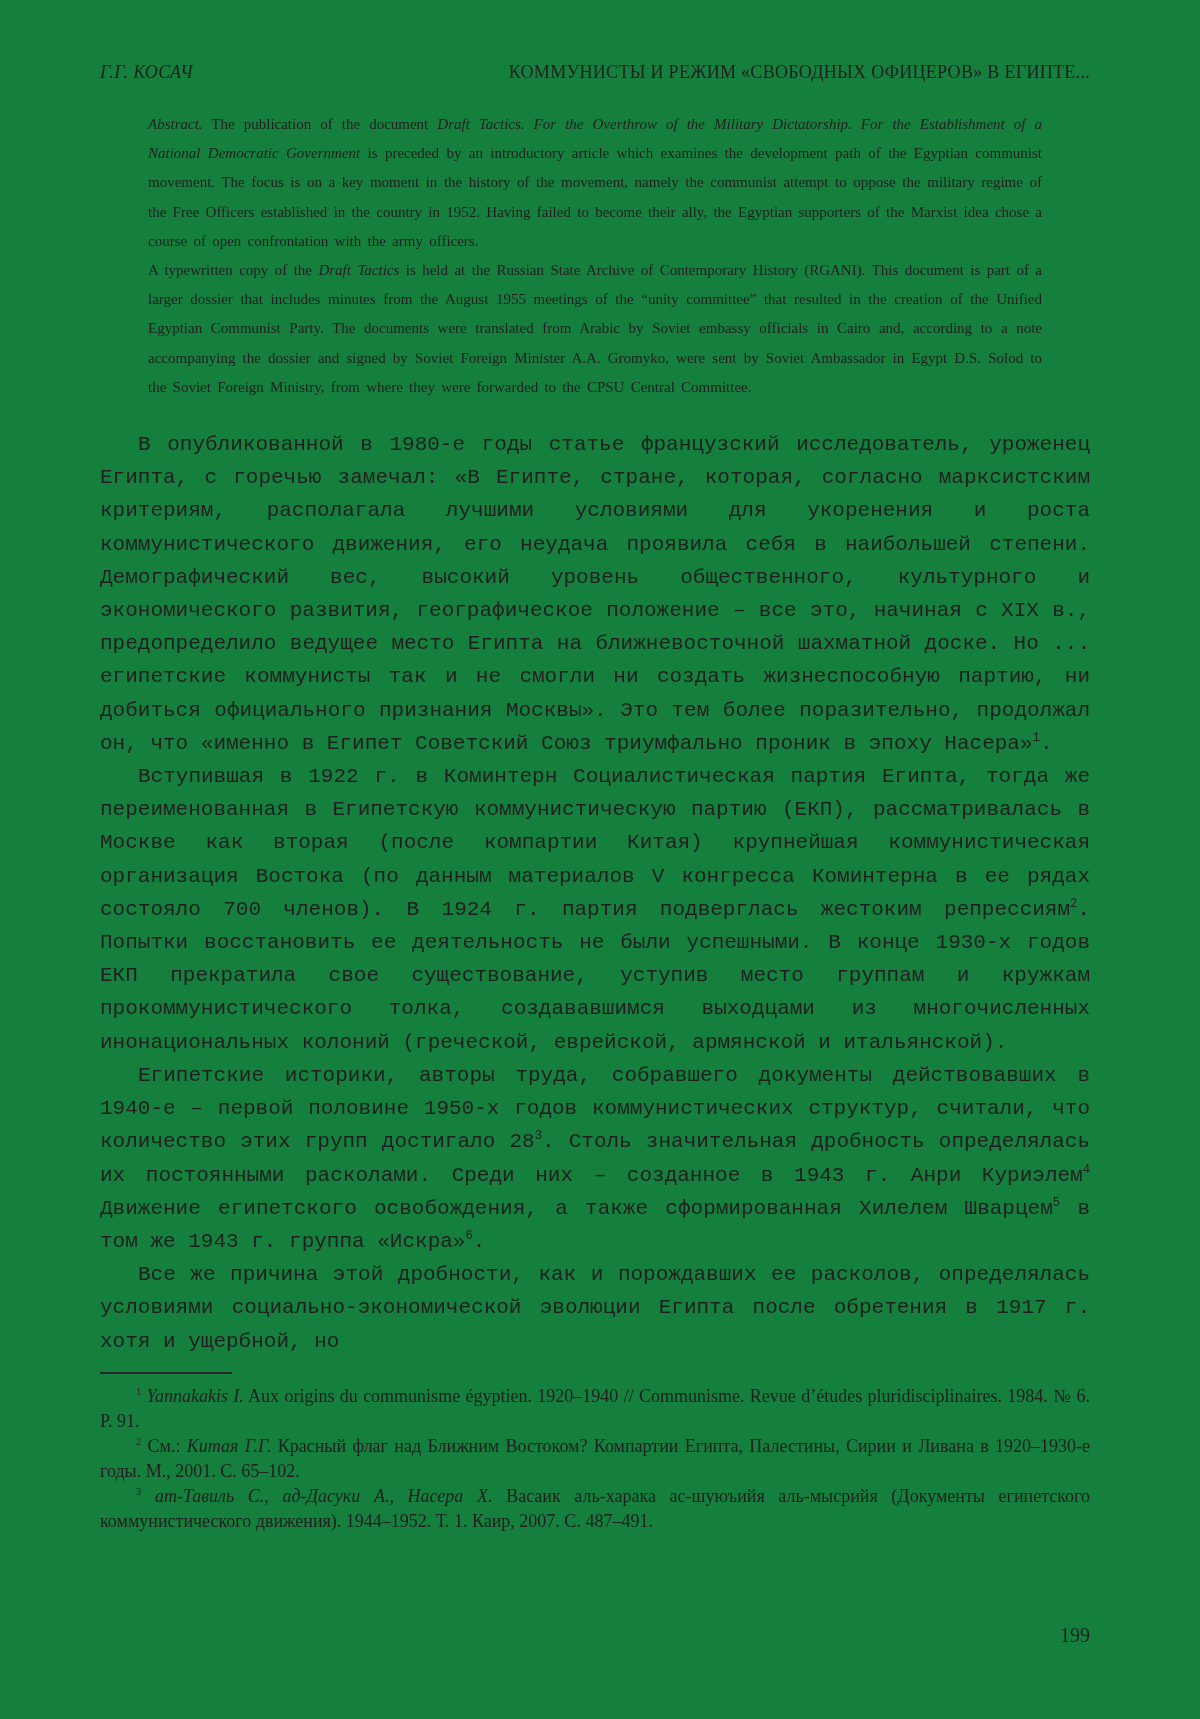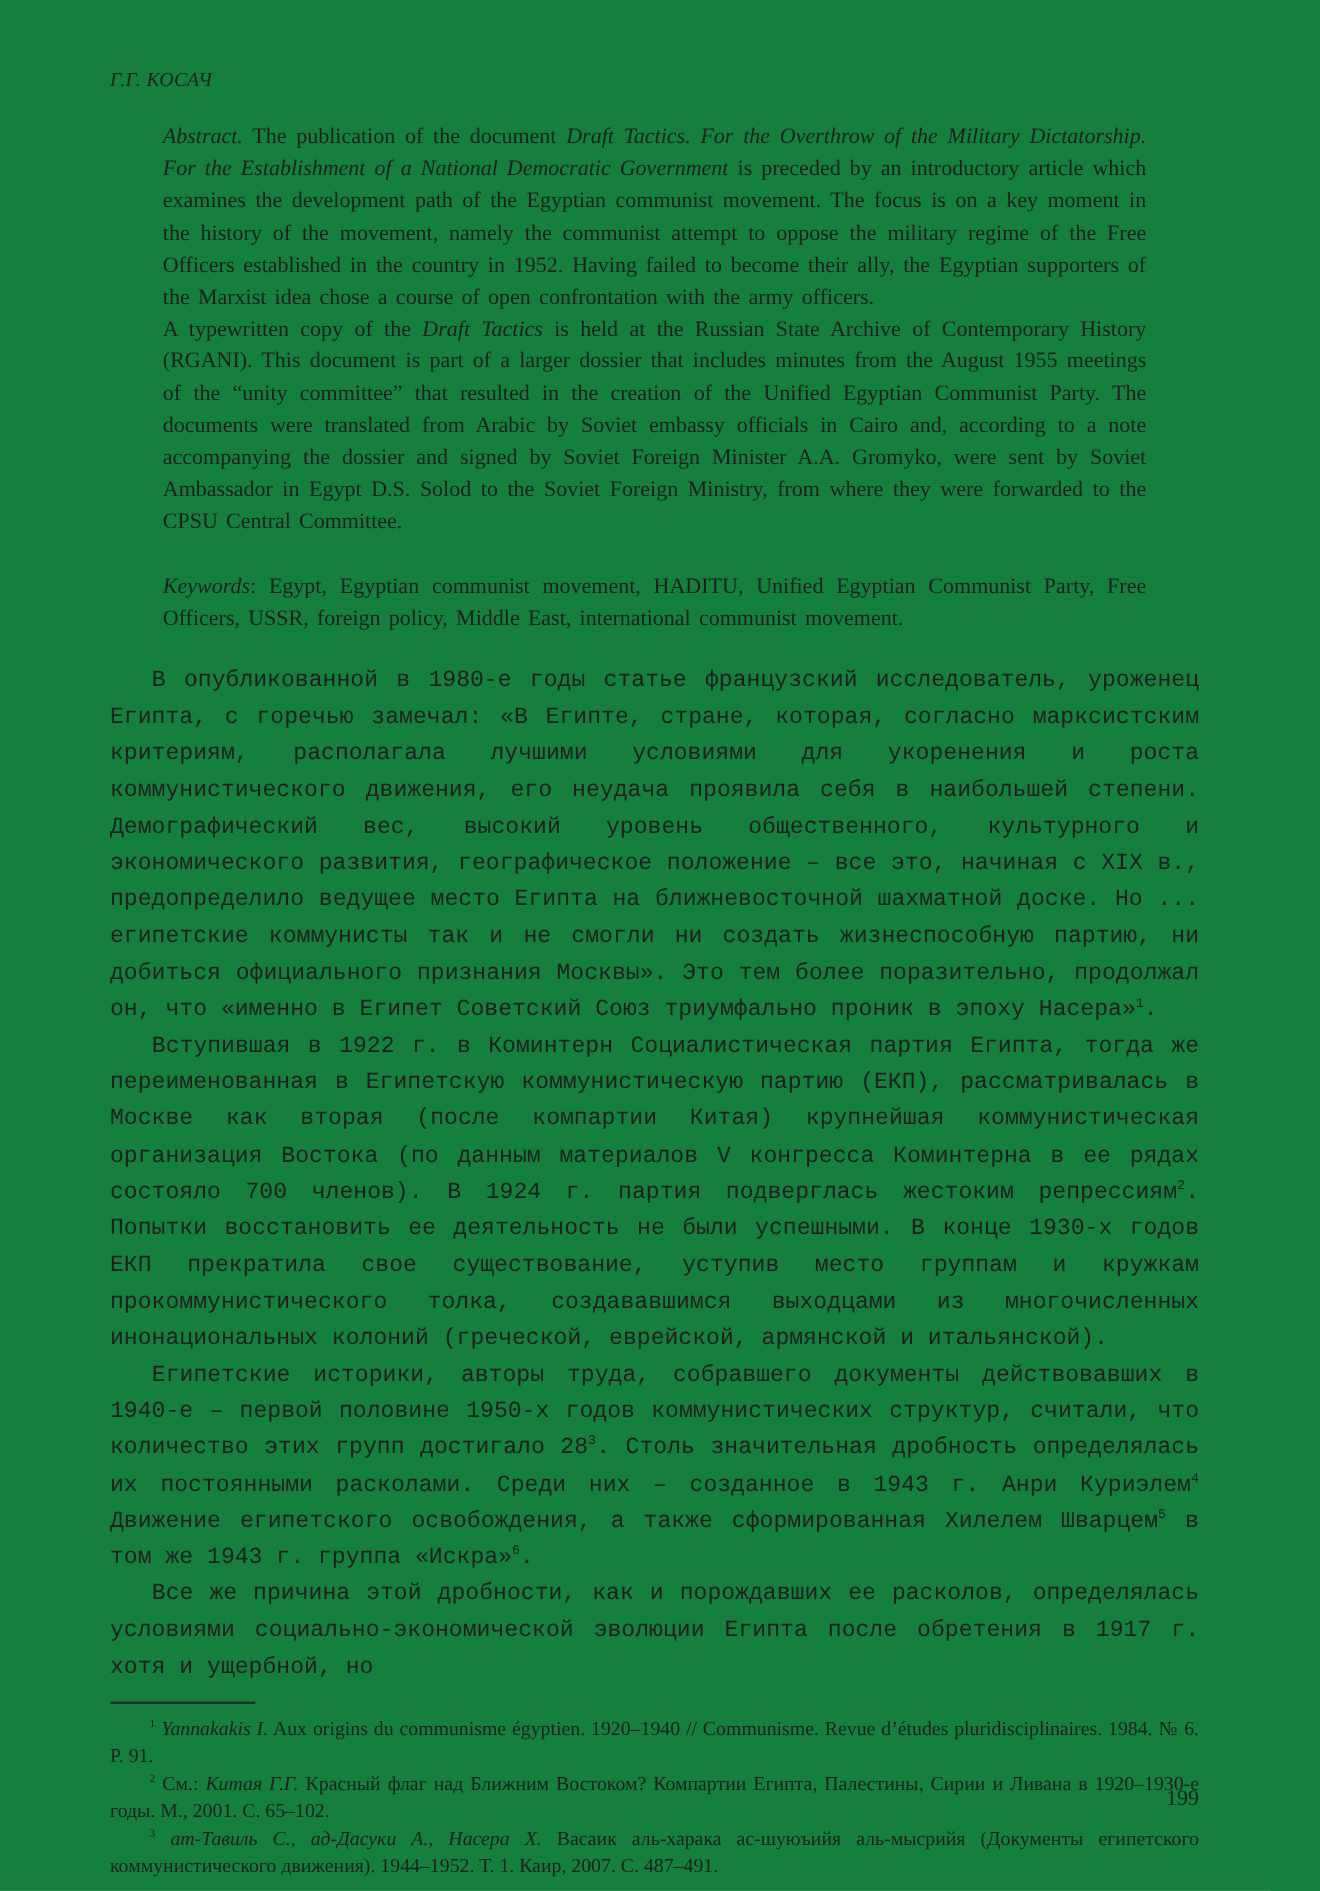--- a/index.html
+++ b/index.html
@@ -19,21 +19,21 @@
     justify-content:space-between;
     align-items:baseline;
     font-size:18px;
     white-space:nowrap;
   }
   .running-author { font-style:italic; letter-spacing:0.4px; }
   .running-title  { letter-spacing:0.3px; }
 
   .abstract {
     margin:27px 48px 0 48px;
-    font-size:20px;
+    font-size:15px;
     line-height:29.2px;
     text-align:justify;
     word-spacing:2.5px;
   }
   .abstract p { margin:0; }
   .abstract p.keywords { margin-top:29px; }
 
   .body-text {
     margin-top:26px;
     font-size:21px;
@@ -69,26 +69,26 @@
     text-align:right;
   }
 </style>
 </head>
 <body>
 
 <div class="page">
 
   <header class="running-header">
     <span class="running-author">Г.Г. КОСАЧ</span>
+    <span class="running-title">КОММУНИСТЫ И РЕЖИМ «СВОБОДНЫХ ОФИЦЕРОВ» В ЕГИПТЕ...</span>
   </header>
 
   <section class="abstract">
     <p><i>Abstract.</i><span> The publication of the document </span><i>Draft Tactics. For the Overthrow of the Military Dictatorship. For the Establishment of a National Democratic Government</i><span> is preceded by an introductory article which examines the development path of the Egyptian communist movement. The focus is on a key moment in the history of the movement, namely the communist attempt to oppose the military regime of the Free Officers established in the country in 1952. Having failed to become their ally, the Egyptian supporters of the Marxist idea chose a course of open confrontation with the army officers.</span></p>
     <p><span>A typewritten copy of the </span><i>Draft Tactics</i><span> is held at the Russian State Archive of Contemporary History (RGANI). This document is part of a larger dossier that includes minutes from the August 1955 meetings of the “unity committee” that resulted in the creation of the Unified Egyptian Communist Party. The documents were translated from Arabic by Soviet embassy officials in Cairo and, according to a note accompanying the dossier and signed by Soviet Foreign Minister A.A. Gromyko, were sent by Soviet Ambassador in Egypt D.S. Solod to the Soviet Foreign Ministry, from where they were forwarded to the CPSU Central Committee.</span></p>
-    <p class="keywords"><i>Keywords</i><span>: Egypt, Egyptian communist movement, HADITU, Unified Egyptian Communist Party, Free Officers, USSR, foreign policy, Middle East, international communist movement.</span></p>
   </section>
 
   <section class="body-text">
     <p><span>В опубликованной в 1980-е годы статье французский исследователь, уроженец Египта, с горечью замечал: «В Египте, стране, которая, согласно марксистским критериям, располагала лучшими условиями для укоренения и роста коммунистического движения, его неудача проявила себя в наибольшей степени. Демографический вес, высокий уровень общественного, культурного и экономического развития, географическое положение – все это, начиная с XIX в., предопределило ведущее место Египта на ближневосточной шахматной доске. Но ... египетские коммунисты так и не смогли ни создать жизнеспособную партию, ни добиться официального признания Москвы». Это тем более поразительно, продолжал он, что «именно в Египет Советский Союз триумфально проник в эпоху Насера»</span><sup>1</sup><span>.</span></p>
     <p><span>Вступившая в 1922 г. в Коминтерн Социалистическая партия Египта, тогда же переименованная в Египетскую коммунистическую партию (ЕКП), рассматривалась в Москве как вторая (после компартии Китая) крупнейшая коммунистическая организация Востока (по данным материалов V конгресса Коминтерна в ее рядах состояло 700 членов). В 1924 г. партия подверглась жестоким репрессиям</span><sup>2</sup><span>. Попытки восстановить ее деятельность не были успешными. В конце 1930-х годов ЕКП прекратила свое существование, уступив место группам и кружкам прокоммунистического толка, создававшимся выходцами из многочисленных инонациональных колоний (греческой, еврейской, армянской и итальянской).</span></p>
     <p><span>Египетские историки, авторы труда, собравшего документы действовавших в 1940-е – первой половине 1950-х годов коммунистических структур, считали, что количество этих групп достигало 28</span><sup>3</sup><span>. Столь значительная дробность определялась их постоянными расколами. Среди них – созданное в 1943 г. Анри Куриэлем</span><sup>4</sup><span> Движение египетского освобождения, а также сформированная Хилелем Шварцем</span><sup>5</sup><span> в том же 1943 г. группа «Искра»</span><sup>6</sup><span>.</span></p>
     <p><span>Все же причина этой дробности, как и порождавших ее расколов, определялась условиями социально-экономической эволюции Египта после обретения в 1917 г. хотя и ущербной, но</span></p>
   </section>
 
   <hr class="footnote-rule">

